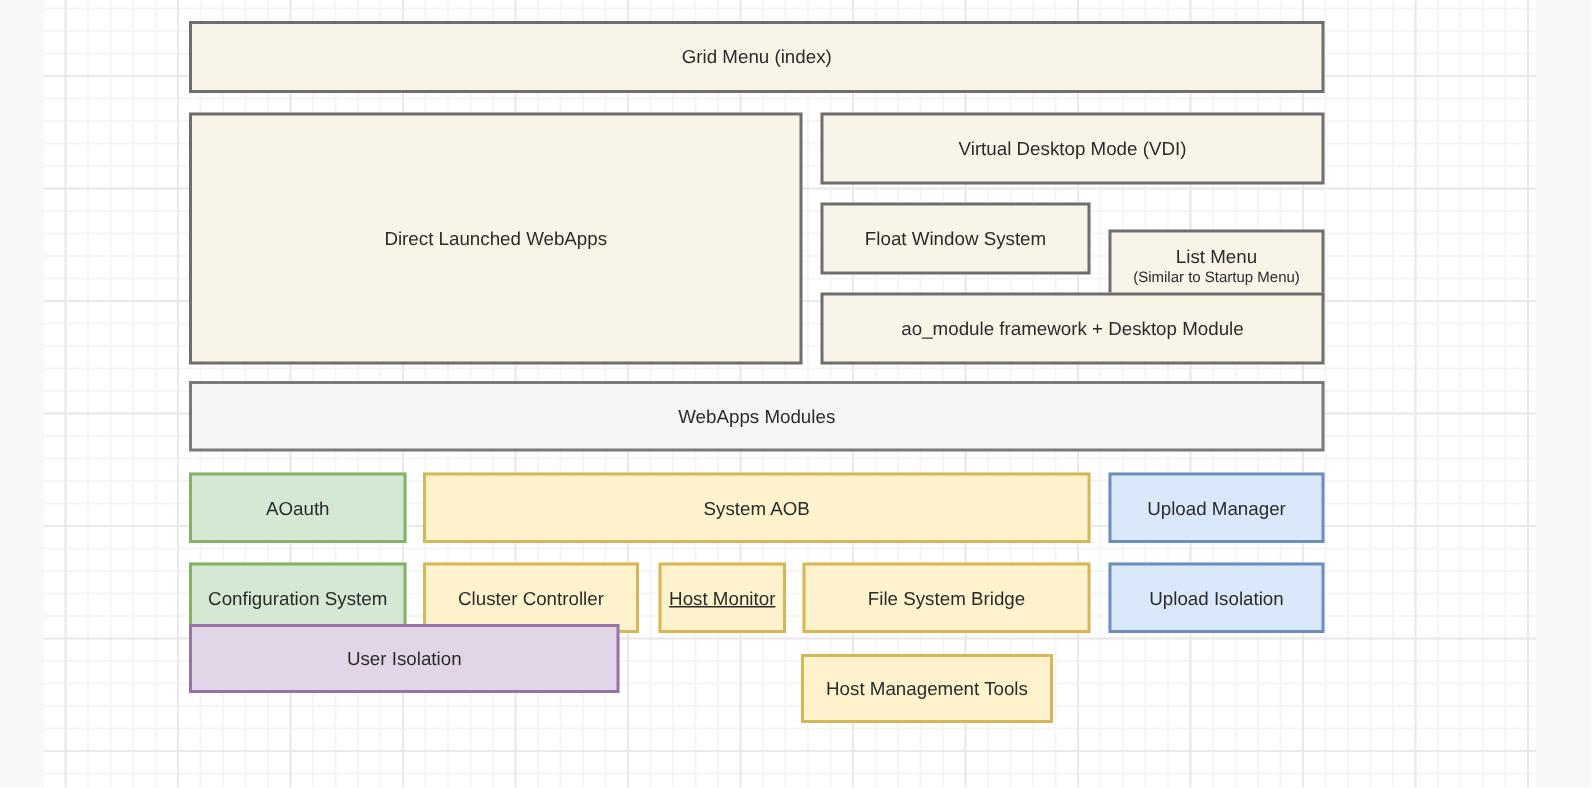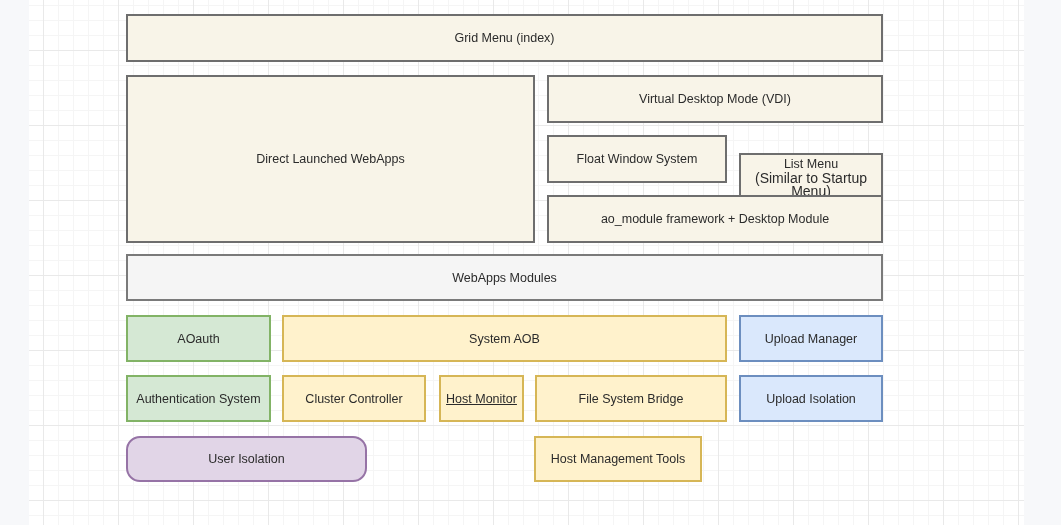--- a/index.html
+++ b/index.html
@@ -28,21 +28,21 @@
     display: flex;
     flex-direction: column;
     align-items: center;
     justify-content: center;
     text-align: center;
     font-size: 12.5px;
     line-height: 16px;
     padding: 14px 4px;
   }
   .node .sub { font-size: 12.5px; }
-  .node .sub-small { font-size: 14px; line-height: 13px; }
+  .node .sub-small { font-size: 10px; line-height: 13px; }
   .cream  { background: #f8f4e8; border: 2px solid #6e6e6e; }
   .gray   { background: #f5f5f5; border: 2px solid #7a7a7a; }
   .green  { background: #d5e8d4; border: 2px solid #82b366; }
   .yellow { background: #fff2cc; border: 2px solid #d6b656; }
   .blue   { background: #dae8fc; border: 2px solid #6c8ebf; }
   .purple { background: #e1d5e7; border: 2px solid #9673a6; }
 </style>
 </head>
 <body>
 
@@ -83,40 +83,40 @@
 
   <div class="node yellow" style="left:253px; top:315px; width:445px; height:47px;">
     <span>System AOB</span>
   </div>
 
   <div class="node blue" style="left:710px; top:315px; width:144px; height:47px;">
     <span>Upload Manager</span>
   </div>
 
   <div class="node green" style="left:97px; top:375px; width:145px; height:47px;">
-    <span>Authentication System</span>
+    <span>Configuration System</span>
   </div>
 
   <div class="node yellow" style="left:253px; top:375px; width:144px; height:47px;">
     <span>Cluster Controller</span>
   </div>
 
   <div class="node yellow" style="left:410px; top:375px; width:85px; height:47px;text-decoration:underline;">
     <span>Host Monitor</span>
   </div>
 
   <div class="node yellow" style="left:506px; top:375px; width:192px; height:47px;">
     <span>File System Bridge</span>
   </div>
 
   <div class="node blue" style="left:710px; top:375px; width:144px; height:47px;">
     <span>Upload Isolation</span>
   </div>
 
-  <div class="node purple" style="left:97px; top:436px; width:241px; height:46px;border-radius:14px;">
+  <div class="node purple" style="left:97px; top:416px; width:287px; height:46px;">
     <span>User Isolation</span>
   </div>
 
 
   <div class="node yellow" style="left:505px; top:436px; width:168px; height:46px;">
     <span>Host Management Tools</span>
   </div>
 
 </div>
 

